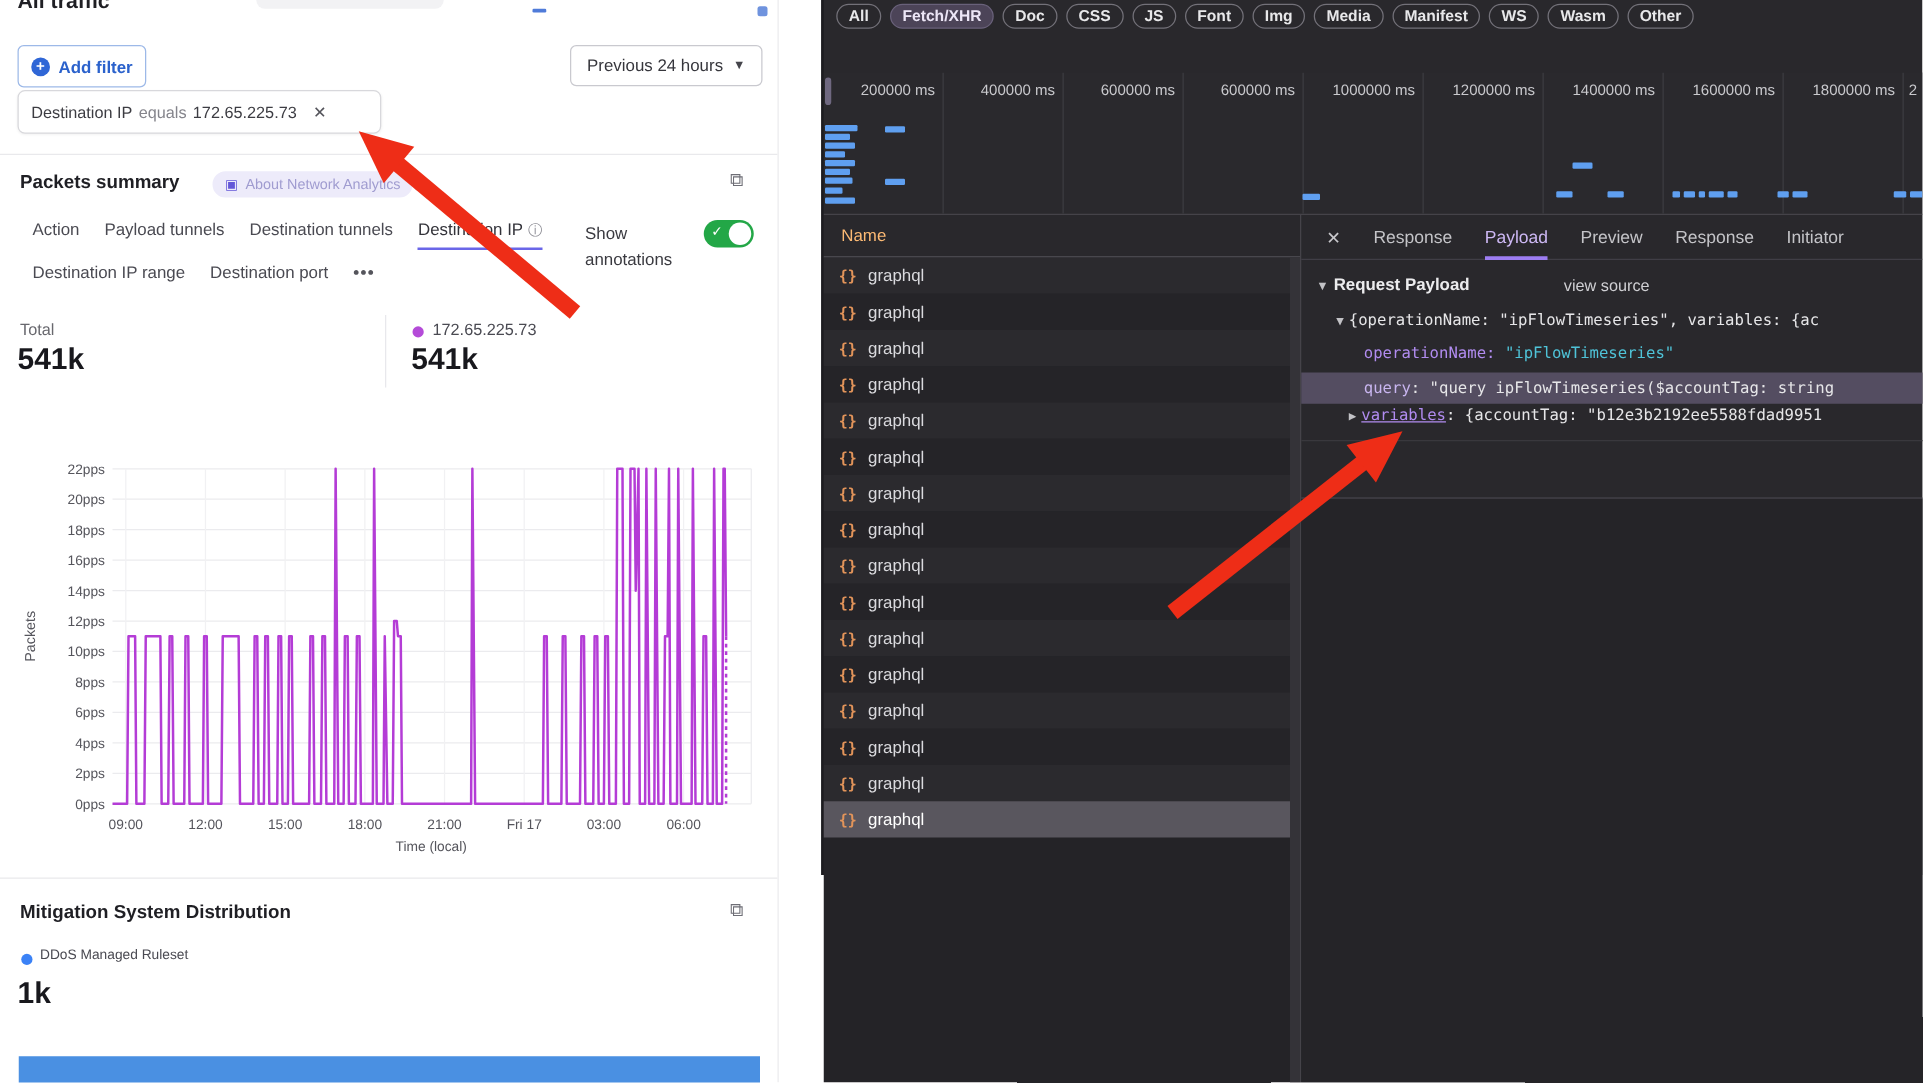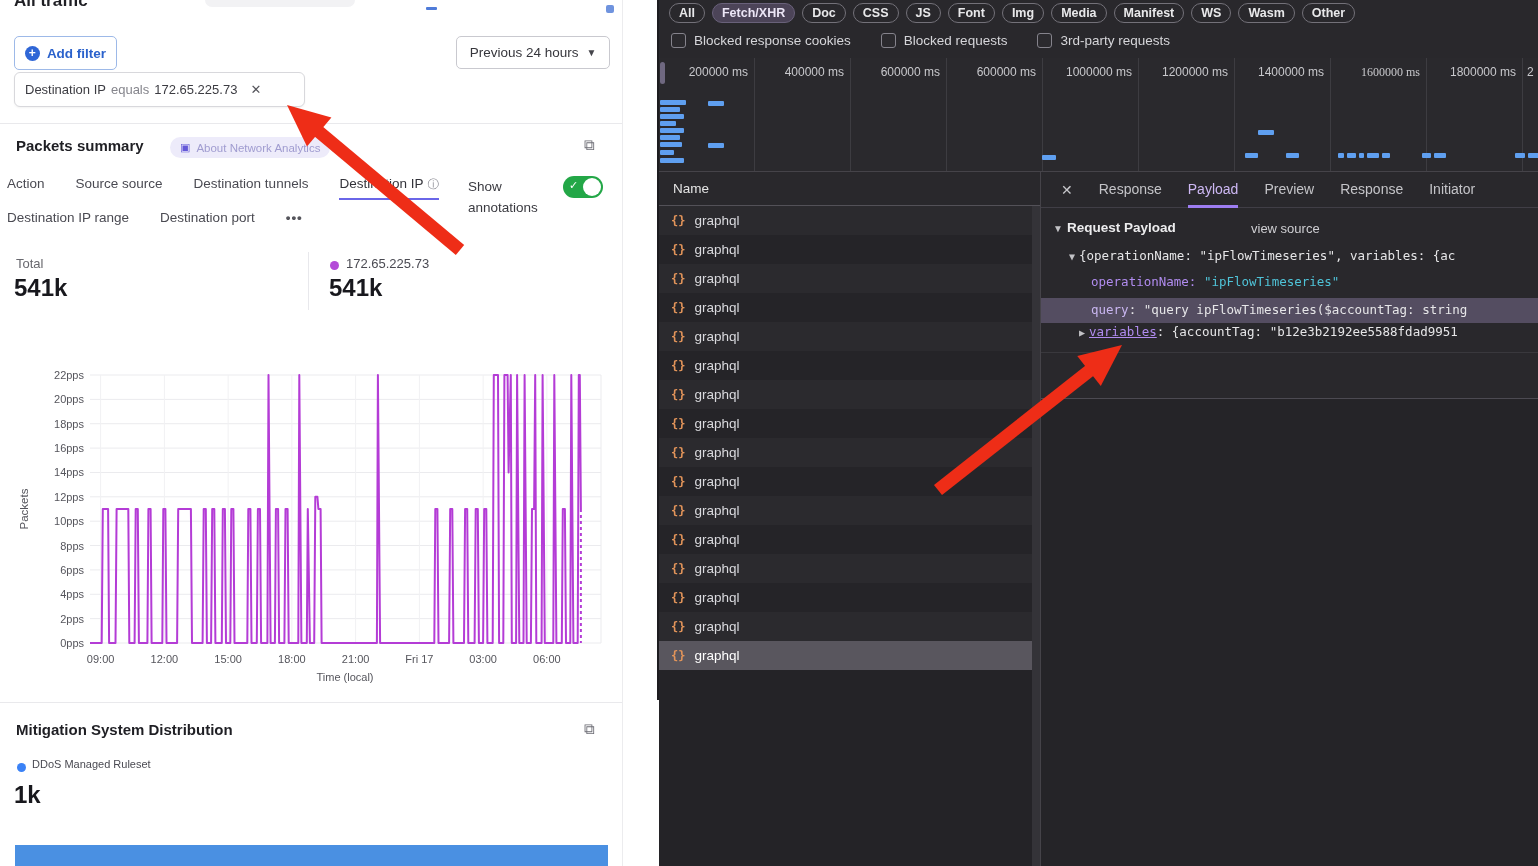--- a/index.html
+++ b/index.html
@@ -28,21 +28,21 @@
 
   .hdiv{background:#e9e9ec;height:1px;}
 
   .ps-title{left:16px;top:137px;font-size:15px;font-weight:bold;color:#1f1f24;}
   .about-chip{left:170px;top:137px;height:21px;background:#edebfa;border-radius:11px;display:flex;align-items:center;
     gap:6px;padding:0 10px;font-size:11.5px;color:#a09cd0;}
   .about-ic{color:#6458d8;font-size:11px;}
   .clock-ic{left:330px;top:138px;color:#9a9aa2;font-size:14px;}
   .copy-ic{color:#6e6e76;font-size:15px;cursor:pointer;}
 
-  .tabs-row{left:7px;display:flex;gap:31px;font-size:13.5px;color:#4a4a52;}
+  .tabs-row{left:26px;display:flex;gap:20px;font-size:13.5px;color:#4a4a52;}
   .tabs-row .tab{cursor:pointer;padding-bottom:6px;white-space:nowrap;}
   .tab.active{color:#33333a;border-bottom:2px solid #6a66e8;}
   .tab .info{color:#8c8c94;font-size:11.5px;margin-left:4px;}
   .tab.more{font-weight:bold;color:#55555c;letter-spacing:1px;}
   .show-ann{left:468px;top:176px;width:86px;font-size:13.5px;color:#3a3a40;line-height:21px;}
   .toggle{left:563px;top:176px;width:40px;height:22px;border-radius:11px;background:#23a747;cursor:pointer;}
   .toggle .knob{position:absolute;right:2px;top:2px;width:18px;height:18px;border-radius:50%;background:#fff;}
   .toggle .chk{position:absolute;left:6px;top:3px;color:#fff;font-size:11px;}
 
   .tot-label{font-size:13px;color:#68686e;}
@@ -67,21 +67,21 @@
   .timeline{left:0;top:58px;width:879px;height:113px;background:#2a292d;border-bottom:1px solid #454349;overflow:hidden;}
   .tl-cells{position:absolute;left:0;top:0;height:113px;display:flex;}
   .tl-cell{height:113px;border-right:1px solid #3d3c41;box-sizing:border-box;position:relative;}
   .tl-cell span{position:absolute;right:6px;top:7px;font-size:12px;color:#c9c9cd;white-space:nowrap;}
   .tl-cell.last{border-right:none;}
   .tl-cell.last span{right:auto;left:4px;}
   .tl-handle{left:1px;top:4px;width:5px;height:22px;background:#6f6880;border-radius:3px;}
   .mark{position:absolute;height:5px;border-radius:1px;background:#5f9ff0;}
 
   .req-list{left:0;top:172px;width:381px;height:694px;background:#242327;}
-  .req-head{height:34px;line-height:34px;padding-left:14px;font-size:13.5px;color:#e5e5e5;background:#29282c;border-bottom:1px solid #535158;box-sizing:border-box;}
+  .req-head{height:34px;line-height:34px;padding-left:14px;font-size:13.5px;color:#fdba74;background:#29282c;border-bottom:1px solid #535158;box-sizing:border-box;}
   .req-row{height:29px;display:flex;align-items:center;gap:9px;padding-left:12px;font-size:13.5px;color:#dadade;cursor:pointer;}
   .req-row:nth-child(odd){background:#2b2a2e;}
   .req-row:nth-child(even){background:#252428;}
   .req-row.sel{background:#59565e;color:#fff;}
   .json-ic{color:#e2945a;font-family:"DejaVu Sans Mono",monospace;font-size:12px;font-weight:bold;letter-spacing:0px;}
   .req-scroll{position:absolute;right:0;top:34px;width:8px;height:660px;background:#343338;}
 
   .details{left:381px;top:172px;width:498px;height:694px;background:#29282c;border-left:1px solid #454349;box-sizing:border-box;}
   .det-tabs{height:36px;border-bottom:1px solid #403e46;display:flex;align-items:center;gap:26px;padding-left:20px;font-size:14px;color:#c4c4c8;box-sizing:border-box;}
   .det-x{color:#c8c8cc;font-size:14px;cursor:pointer;}
@@ -131,21 +131,21 @@
   <div class="abs ps-title">Packets summary</div>
   <div class="abs about-chip">
     <span class="about-ic">▣</span>
     <span>About Network Analytics</span>
   </div>
   <div class="abs clock-ic">◷</div>
   <div class="abs copy-ic" style="left:584px;top:136px;">⧉</div>
 
   <div class="abs tabs-row" style="top:176px;" id="tabs-row1">
       <span class="tab">Action</span>
-      <span class="tab">Source source</span>
+      <span class="tab">Payload tunnels</span>
       <span class="tab">Destination tunnels</span>
       <span class="tab active">Destination IP<span class="info">ⓘ</span></span>
     </div>
   <div class="abs tabs-row" style="top:210px;justify-content:flex-end;" id="tabs-row2">
       <span class="tab">Destination IP range</span>
       <span class="tab">Destination port</span>
       <span class="tab more">•••</span>
     </div>
 
   <div class="abs show-ann">Show annotations</div>
@@ -229,34 +229,20 @@
       <span class="pill">CSS</span>
       <span class="pill">JS</span>
       <span class="pill">Font</span>
       <span class="pill">Img</span>
       <span class="pill">Media</span>
       <span class="pill">Manifest</span>
       <span class="pill">WS</span>
       <span class="pill">Wasm</span>
       <span class="pill">Other</span>
     </div>
-  <div class="abs cb-row" id="cb-row">
-      <span class="cb">
-        <span class="box"></span>
-        <span>Blocked response cookies</span>
-      </span>
-      <span class="cb">
-        <span class="box"></span>
-        <span>Blocked requests</span>
-      </span>
-      <span class="cb">
-        <span class="box"></span>
-        <span>3rd-party requests</span>
-      </span>
-    </div>
 
   <div class="abs timeline" id="timeline">
     <div class="tl-cells" id="tl-cells">
         <div class="tl-cell" style="width: 96px;">
           <span>200000 ms</span>
         </div>
         <div class="tl-cell" style="width: 96px;">
           <span>400000 ms</span>
         </div>
         <div class="tl-cell" style="width: 96px;">
@@ -267,21 +253,21 @@
         </div>
         <div class="tl-cell" style="width: 96px;">
           <span>1000000 ms</span>
         </div>
         <div class="tl-cell" style="width: 96px;">
           <span>1200000 ms</span>
         </div>
         <div class="tl-cell" style="width: 96px;">
           <span>1400000 ms</span>
         </div>
-        <div class="tl-cell" style="width: 96px; font-family: Liberation Serif, serif;">
+        <div class="tl-cell" style="width: 96px;">
           <span>1600000 ms</span>
         </div>
         <div class="tl-cell" style="width: 96px;">
           <span>1800000 ms</span>
         </div>
         <div class="tl-cell last" style="width: 17px;">
           <span>2</span>
         </div>
       </div>
     <div class="abs tl-handle"></div>

